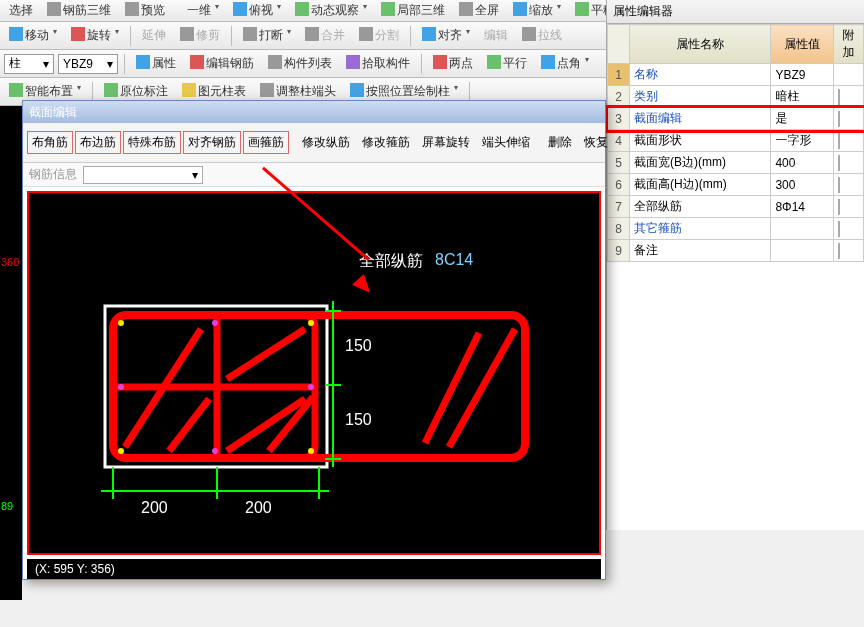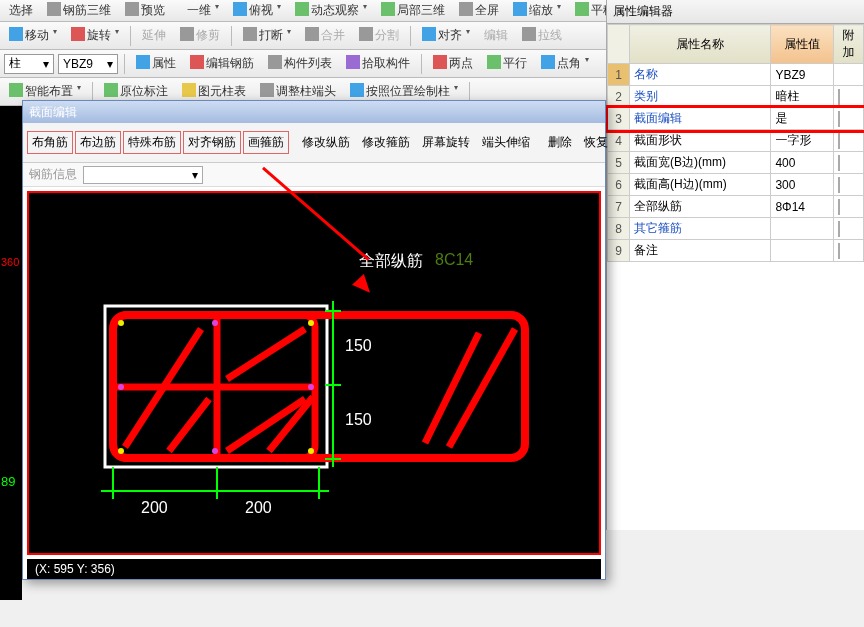--- a/index.html
+++ b/index.html
@@ -35,21 +35,21 @@
 .dialog-toolbar .dtb.box { border: 1px solid #d66; }
 .dialog-toolbar .dtb.disabled { color: #000000; }
 .dialog-toolbar .dsep { margin: 0 2px; color: #ccc; }
 .dialog-sub { height: 24px; display: flex; align-items: center; padding: 0 6px; background: #f9f9f9; border-bottom: 1px solid #ddd; gap:6px;}
 .dialog-sub .dd { border:1px solid #aaa; background:#fff; padding:1px 4px; min-width:120px; display:flex; justify-content:space-between; align-items:center;}
 .dialog-canvas { position: relative; background: #000; height: 364px; border: 2px solid #f00; margin: 4px; }
 .status-bar { height: 20px; background: #000; color: #fff; font-family: monospace; font-size: 11px; display: flex; align-items: center; padding: 0 8px; margin: 0 4px 4px 4px; }
 
 
 .dim-txt { position: absolute; color: #fff; font-size: 16px; }
-.dim-txt.green { color: #4d7c0f; }
+.dim-txt.green { color: #7dd3fc; }
 .arrow-line { position:absolute; width:3px; background:#f00; transform-origin: top left; }
 .arrow-head { position:absolute; width:0;height:0;border-left:8px solid transparent;border-right:8px solid transparent;border-top:18px solid #f00; }
 
 
 .leftcol { width: 606px; }
 .row0 { height:22px; }
 
 
 .ic-blue { background:#41a3e6; }
 .ic-green { background:#6bc16b; }
@@ -408,14 +408,14 @@
     <div class="dim-txt" style="left:112px; top:306px;">200</div>
     <div class="dim-txt" style="left:216px; top:306px;">200</div>
   </div>
   <div class="status-bar">
       <span>(X: 595 Y: 356)</span>
     </div>
 </div>
 
 <div style="position:absolute; left:0; top:106px; width:22px; height:494px; background:#000;">
   <div style="color:#f00;position:absolute;top:150px;left:1px;font-size:11px">360</div>
-  <div style="color:#0f0;position:absolute;top:368px;left:1px;font-size:13px">89</div>
+  <div style="color:#0f0;position:absolute;top:394px;left:1px;font-size:11px">89</div>
 </div>
 
 </body></html>

